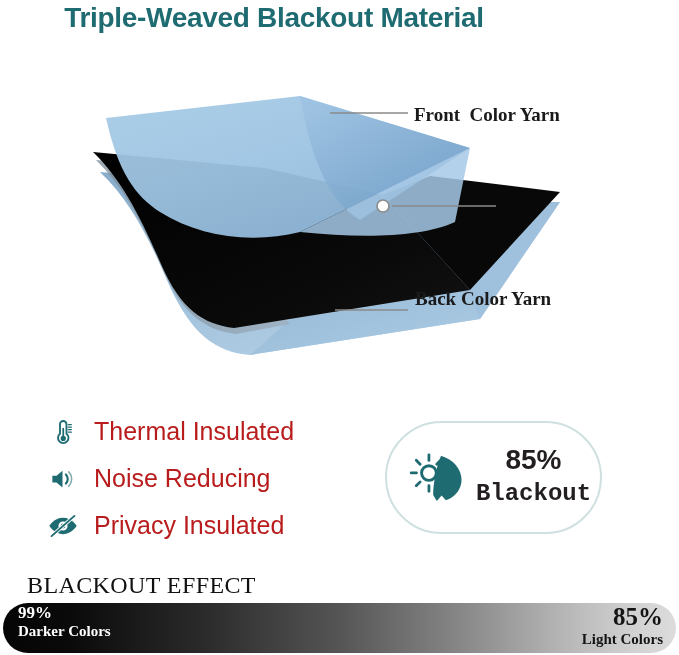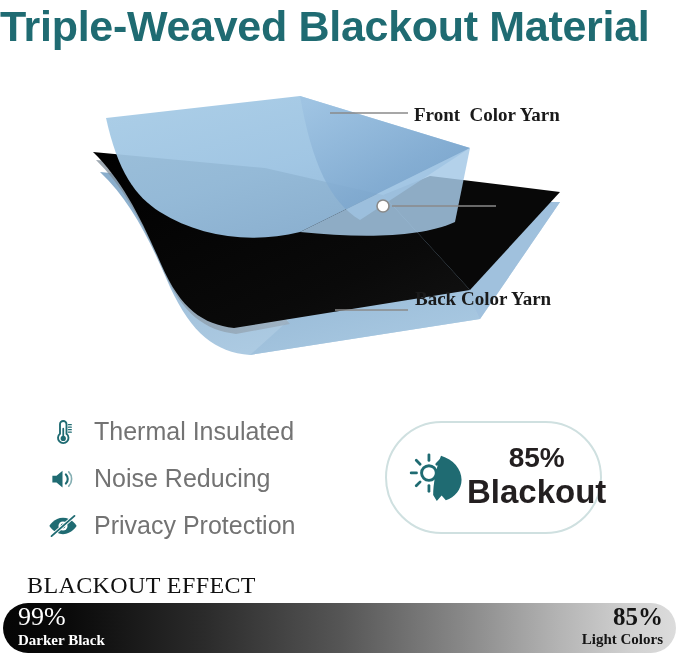--- a/index.html
+++ b/index.html
@@ -11,21 +11,21 @@
     position:relative;
   }
   .page{position:relative;width:679px;height:655px;}
 
   
   .title{
     position:absolute;left:0;top:2px;width:548px;
     text-align:center;
     font-family:"Liberation Sans", sans-serif;
     font-weight:bold;
-    font-size:43px;
+    font-size:28px;
     letter-spacing:-0.3px;
     color:#1f6b72;
     white-space:nowrap;
   }
 
   
   .diagram{position:absolute;left:0;top:72px;width:679px;height:290px;}
   .diagram svg{display:block;}
 
   .lbl{
@@ -49,21 +49,21 @@
   }
   .frow .ic{
     width:34px;height:34px;
     display:flex;align-items:center;justify-content:center;
     flex:0 0 34px;
     margin-right:14px;
   }
   .frow .ftxt{
     font-family:"Liberation Sans", sans-serif;
     font-size:25px;
-    color:#737373;
+    color:#b91c1c;
     white-space:nowrap;
   }
 
   
   .badge{
     position:absolute;left:385px;top:421px;
     width:217px;height:113px;
     border:2px solid #cfe0e0;
     border-radius:57px;
     background:#ffffff;
@@ -75,21 +75,21 @@
     display:flex;align-items:center;justify-content:center;
   }
   .badge .btxt{
     flex:1;text-align:center;
     font-family:"Liberation Sans", sans-serif;
     color:#231f20;
     line-height:30px;
     margin-left:-4px;
   }
   .badge .bp{font-size:28px;font-weight:bold;}
-  .badge .bb{font-size:33px;font-weight:bold;}
+  .badge .bb{font-size:24px;font-weight:bold;font-family:Liberation Mono, monospace;}
 
   
   .be-head{
     position:absolute;left:27px;top:572px;
     font-family:"Liberation Serif", serif;
     font-size:24px;
     color:#111111;
     letter-spacing:0.4px;
     white-space:nowrap;
   }
@@ -99,21 +99,21 @@
     border-radius:25px;
     background:linear-gradient(to right,#050505 0%,#0a0a0a 10%,#2b2b2b 30%,#555555 50%,#878787 68%,#b5b5b5 83%,#d0d0d0 93%,#dcdcdc 100%);
     overflow:hidden;
   }
   .bar-left{
     position:absolute;left:18px;top:604px;
     color:#ffffff;
     font-family:"Liberation Serif", serif;
     line-height:1;
   }
-  .bar-left .p{font-size:26px;font-weight:normal;display:block;margin-bottom:3px;}
+  .bar-left .p{font-size:17px;font-weight:bold;display:block;margin-bottom:3px;}
   .bar-left .s{font-size:15px;font-weight:bold;display:block;}
   .bar-right{
     position:absolute;right:16px;top:604px;
     color:#141414;
     font-family:"Liberation Serif", serif;
     text-align:right;line-height:1;
   }
   .bar-right .p{font-size:25px;font-weight:bold;display:block;margin-bottom:3px;}
   .bar-right .s{font-size:15px;font-weight:bold;display:block;text-align:right;}
 </style>
@@ -209,21 +209,21 @@
     <div class="frow">
       <span class="ic">
         <svg width="32" height="32" viewBox="0 0 24 24" fill="none">
           <path d="M1.8 12S5.4 5.9 12 5.9 22.2 12 22.2 12 18.6 18.1 12 18.1 1.8 12 1.8 12z" fill="#1f6b72"></path>
           <circle cx="12" cy="12" r="3.4" fill="#ffffff"></circle>
           <circle cx="12" cy="12" r="1.8" fill="#1f6b72"></circle>
           <line x1="3.4" y1="19.6" x2="20.6" y2="4.4" stroke="#ffffff" stroke-width="2.6" stroke-linecap="round"></line>
           <line x1="3.4" y1="19.6" x2="20.6" y2="4.4" stroke="#1f6b72" stroke-width="1.4" stroke-linecap="round"></line>
         </svg>
       </span>
-      <span class="ftxt">Privacy Protection</span>
+      <span class="ftxt">Privacy Insulated</span>
     </div>
   </div>
 
   <div class="badge">
     <span class="bic">
       <svg width="58" height="58" viewBox="0 0 48 48" fill="none">
         <g stroke="#1f6b72" stroke-width="2.3" stroke-linecap="round">
           <line x1="16.5" y1="9.5" x2="16.5" y2="4.8"></line>
           <line x1="9.2" y1="12.6" x2="6.0" y2="9.3"></line>
           <line x1="6.2" y1="19.8" x2="1.8" y2="19.8"></line>
@@ -239,20 +239,20 @@
     <span class="btxt">
       <span class="bp">85%</span><br>
       <span class="bb">Blackout</span>
     </span>
   </div>
 
   <div class="be-head">BLACKOUT EFFECT</div>
   <div class="bar"></div>
   <div class="bar-left">
     <span class="p">99%</span>
-    <span class="s">Darker Black</span>
+    <span class="s">Darker Colors</span>
   </div>
   <div class="bar-right">
     <span class="p">85%</span>
     <span class="s">Light Colors</span>
   </div>
 
 </div>
 
 </body></html>

